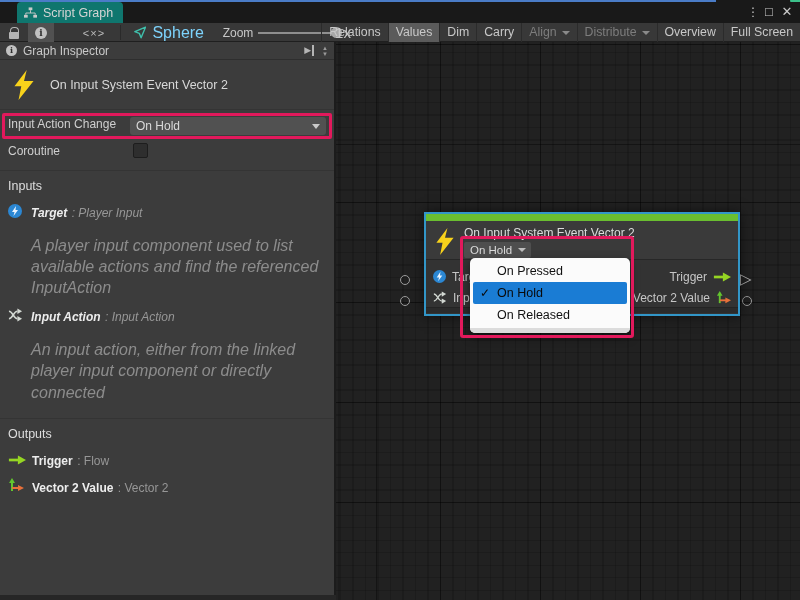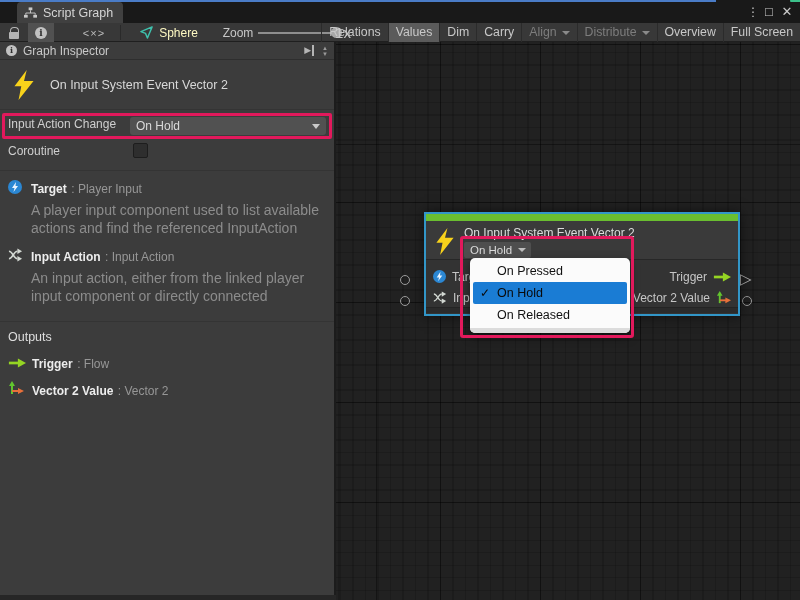--- a/index.html
+++ b/index.html
@@ -3,40 +3,40 @@
 <meta charset="utf-8">
 <style>
   * { margin:0; padding:0; box-sizing:border-box; }
   body { font-family:"Liberation Sans", sans-serif; background:#111; }
   .window { position:relative; width:800px; height:600px; background:#191919; overflow:hidden; }
 
   
   .top-blue { position:absolute; left:0; top:0; width:716px; height:2px; background:#4a7cc7; }
   .corner-accent { position:absolute; right:0; top:0; width:10px; height:8px; background:#3cc08a; border-radius:0 0 0 10px; }
   .titlebar { position:absolute; left:0; top:2px; width:800px; height:21px; background:#191919; }
-  .tab { position:absolute; left:17px; top:0; height:21px; background:#404040; border-radius:4px 4px 0 0;
+  .tab { position:absolute; left:17px; top:0; height:21px; background:#0f766e; border-radius:4px 4px 0 0;
          display:flex; align-items:center; padding:0 10px 0 7px; color:#d4d4d4; font-size:12.5px; }
   .tab svg { margin-right:6px; }
   .winbtns { position:absolute; right:4px; top:0; height:20px; display:flex; align-items:center; color:#c9c9c9; }
   .winbtn { width:18px; text-align:center; font-size:13px; line-height:20px; cursor:default; }
   .winbtn.kebab { font-size:12px; width:14px; }
 
   
   .toolbar { position:absolute; left:0; top:23px; width:800px; height:19px; background:#383838; border-bottom:1px solid #1f1f1f; }
   .tool-ico { position:absolute; top:0; height:19px; display:flex; align-items:center; justify-content:center; }
   .btn-lock { left:2px; width:24px; }
   .btn-info { left:28px; width:26px; background:#515151; }
   .btn-anglex { left:74px; width:40px; color:#bdbdbd; font-size:11px; letter-spacing:1px; }
   .tb-sep { position:absolute; top:2px; width:1px; height:15px; background:#2a2a2a; }
   .icon-lock { width:10px; height:7px; background:#b5b5b5; border-radius:1px; position:relative; margin-top:5px; }
   .icon-lock::before { content:""; position:absolute; top:-5px; left:1px; width:7px; height:6px;
        border:1.5px solid #b5b5b5; border-bottom:none; border-radius:4px 4px 0 0; }
   .icon-info { width:12px; height:12px; border-radius:50%; background:#c2c2c2; color:#2e2e2e;
        font:bold 9px/12px "DejaVu Serif", serif; text-align:center; }
-  .sphere-group { left:134px; width:70px; color:#fef9c3; font-size:12px; gap:6px; }
+  .sphere-group { left:134px; width:70px; color:#7dd3fc; font-size:16px; gap:6px; }
   .zoom-label { left:218px; width:40px; color:#c8c8c8; font-size:12px;text-align:center; }
   .zoom-track { position:absolute; left:258px; top:9px; width:82px; height:2px; background:#8f8f8f; }
   .zoom-handle { position:absolute; left:331px; top:4px; width:11px; height:11px; border-radius:50%; background:#a8a8a8; }
   .zoom-val { left:332px; width:22px; color:#c8c8c8; font-size:15px; }
   .tb-buttons { position:absolute; right:0; top:0; height:19px; display:flex;justify-content:center; }
   .tb-btn { padding:0 7px; line-height:19px; font-size:12.3px; color:#c8c8c8; border-left:1px solid #2b2b2b; white-space:nowrap; display:flex; align-items:center; }
   .tb-btn.active { background:#5b5b5b; }
   .tb-btn.disabled { color:#7d7d7d; }
   .caret { display:inline-block; width:0; height:0; border-left:4px solid transparent; border-right:4px solid transparent;
            border-top:4px solid #8a8a8a; margin-left:5px; }
@@ -59,26 +59,26 @@
   .select { flex:1; height:18px; background:#515151; border-radius:3px; position:relative;
             font-size:12px; color:#dadada; line-height:18px; padding-left:6px; }
   .select .sel-caret { position:absolute; right:6px; top:7px; width:0; height:0;
             border-left:4.5px solid transparent; border-right:4.5px solid transparent; border-top:5px solid #c9c9c9; }
   .row-coroutine { display:flex; align-items:center; padding:4px 15px 6px 8px; }
   .row-coroutine .lbl { width:125px; font-size:12px; color:#cfcfcf; }
   .checkbox { width:15px; height:15px; background:#2e2e2e; border:1px solid #1d1d1d; border-radius:2px; }
 
   .section { border-top:1px solid #343434; padding:8px 8px 6px 8px; }
   .section h3 { font-size:12.5px; font-weight:normal; color:#dedede; margin-bottom:10px; }
-  .port-row { display:flex; margin-bottom:9px; }
+  .port-row { display:flex; margin-bottom:9px;font-style:italic; }
   .port-row .pico { width:15px; flex:none; margin-top:1px; }
   .port-row .ptext { margin-left:8px; }
   .pname { font-size:12px; color:#ededed; font-weight:bold; }
   .ptype { font-size:12px; color:#979797; font-weight:normal; }
-  .pdesc { font-size:14px; color:#8c8c8c; width:288px; line-height:1.32; margin-top:4px; }
+  .pdesc { font-size:16px; color:#8c8c8c; width:288px; line-height:1.32; margin-top:14px; }
   .out-row { display:flex; align-items:center; margin-bottom:8px; }
   .out-row .pico { width:20px; flex:none; }
   .out-row .ptext { margin-left:4px; }
 
   
   .canvas { position:absolute; left:336px; top:42px; width:464px; height:558px; background:#212121;
     background-image:
       repeating-linear-gradient(90deg, rgba(0,0,0,0.40) 0 1px, transparent 1px 100px),
       repeating-linear-gradient(0deg,  rgba(0,0,0,0.40) 0 1px, transparent 1px 100px),
       repeating-linear-gradient(90deg, rgba(0,0,0,0.15) 0 1px, transparent 1px 12.5px),
@@ -203,20 +203,21 @@
         <span class="sel-caret"></span>
       </div>
     </div>
 
     <div class="row-coroutine">
       <span class="lbl">Coroutine</span>
       <div class="checkbox"></div>
     </div>
 
     <div class="section" style="margin-top:6px">
+      <h3>Inputs</h3>
       <div class="port-row">
         <span class="pico">
           <svg width="14" height="14" viewBox="0 0 14 14">
             <circle cx="7" cy="7" r="7" fill="#2b87d3"></circle>
             <polygon points="8,2 4,8 6.5,8 5.5,12 10,6 7.5,6" fill="#eaf4ff"></polygon>
           </svg>
         </span>
         <div class="ptext">
           <div><span class="pname">Target</span>
                <span class="ptype">: Player Input</span></div>

